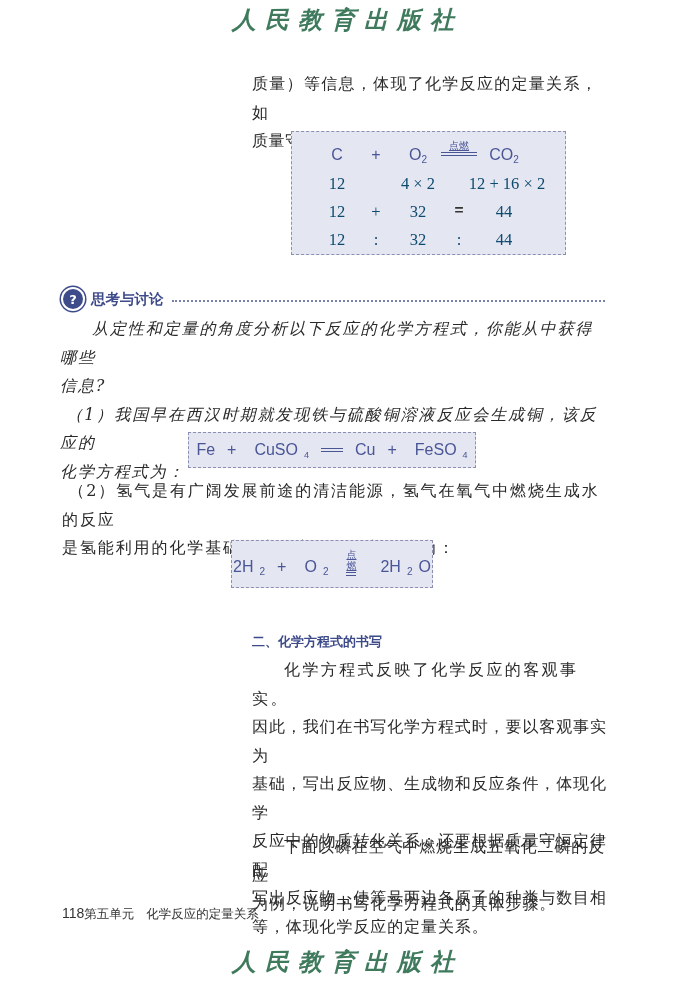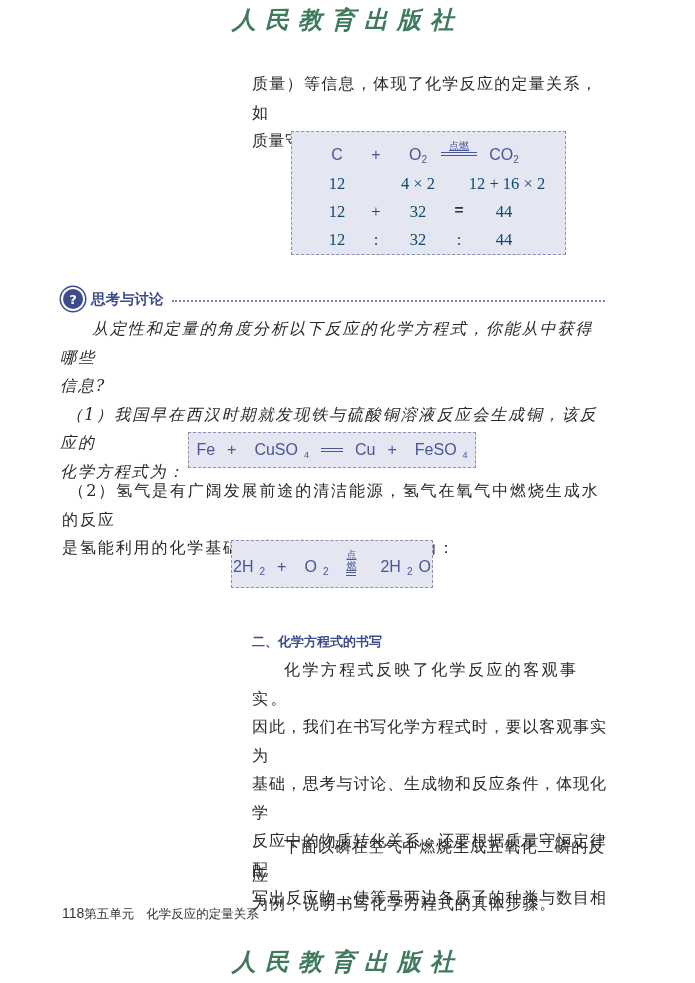--- a/index.html
+++ b/index.html
@@ -125,23 +125,24 @@
       </span>
     <span><span>2H</span><sub>2</sub><span>O</span></span>
   </div>
 </div>
 
 <div class="abs section-title" style="left:252px; top:633px;">二、化学方程式的书写</div>
 
 <div class="abs" style="left:252px; top:656px; width:360px;">
   <p class="para indent" style="letter-spacing:2.4px;">化学方程式反映了化学反应的客观事实。</p>
   <p class="para" style="letter-spacing:0.9px;">因此，我们在书写化学方程式时，要以客观事实为</p>
-  <p class="para" style="letter-spacing:0.9px;">基础，思考与讨论、生成物和反应条件，体现化学</p>
+  <p class="para" style="letter-spacing:0.9px;">基础，写出反应物、生成物和反应条件，体现化学</p>
   <p class="para" style="letter-spacing:0.9px;">反应中的物质转化关系；还要根据质量守恒定律配</p>
   <p class="para" style="letter-spacing:0.9px;">写出反应物，使等号两边各原子的种类与数目相</p>
+  <p class="para" style="letter-spacing:0.9px;">等，体现化学反应的定量关系。</p>
 </div>
 <div class="abs" style="left:252px; top:827px; width:360px;">
   <p class="para indent" style="letter-spacing:0.9px;margin-top:6px;">下面以磷在空气中燃烧生成五氧化二磷的反应</p>
   <p class="para" style="letter-spacing:0.9px;">为例，说明书写化学方程式的具体步骤。</p>
 </div>
 
 <div class="abs footer" style="left:62px; top:905px;">
   <span class="pg">118</span><span>第五单元</span><span style="display:inline-block;width:12px;"></span><span>化学反应的定量关系</span>
 </div>
 

